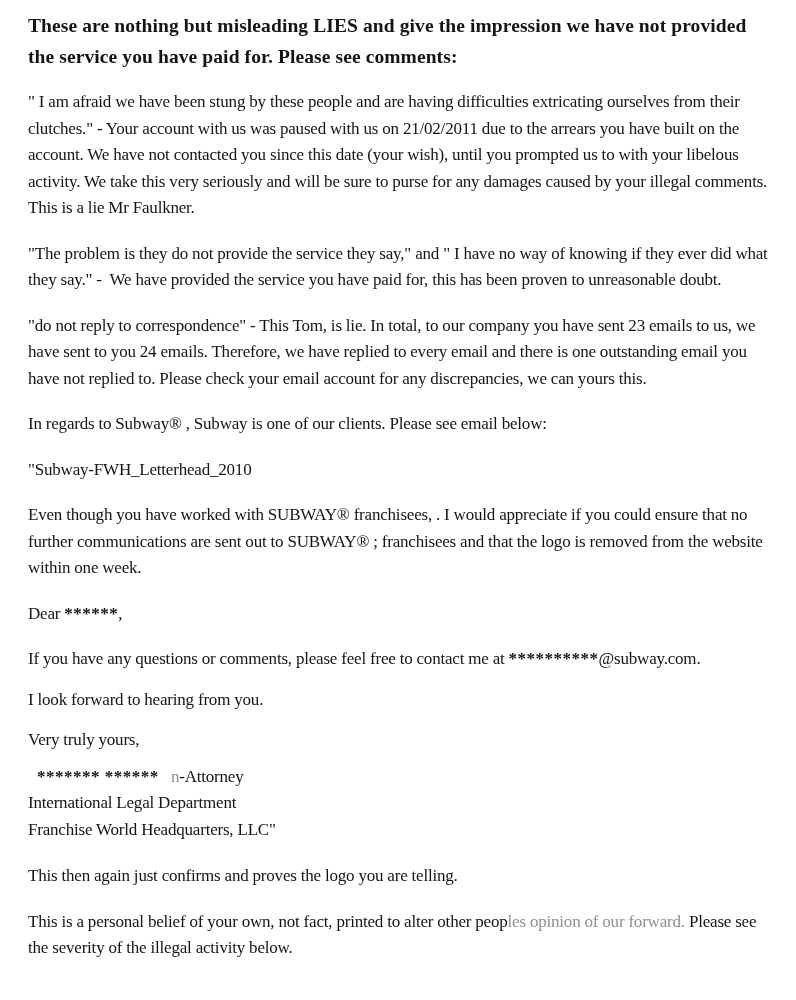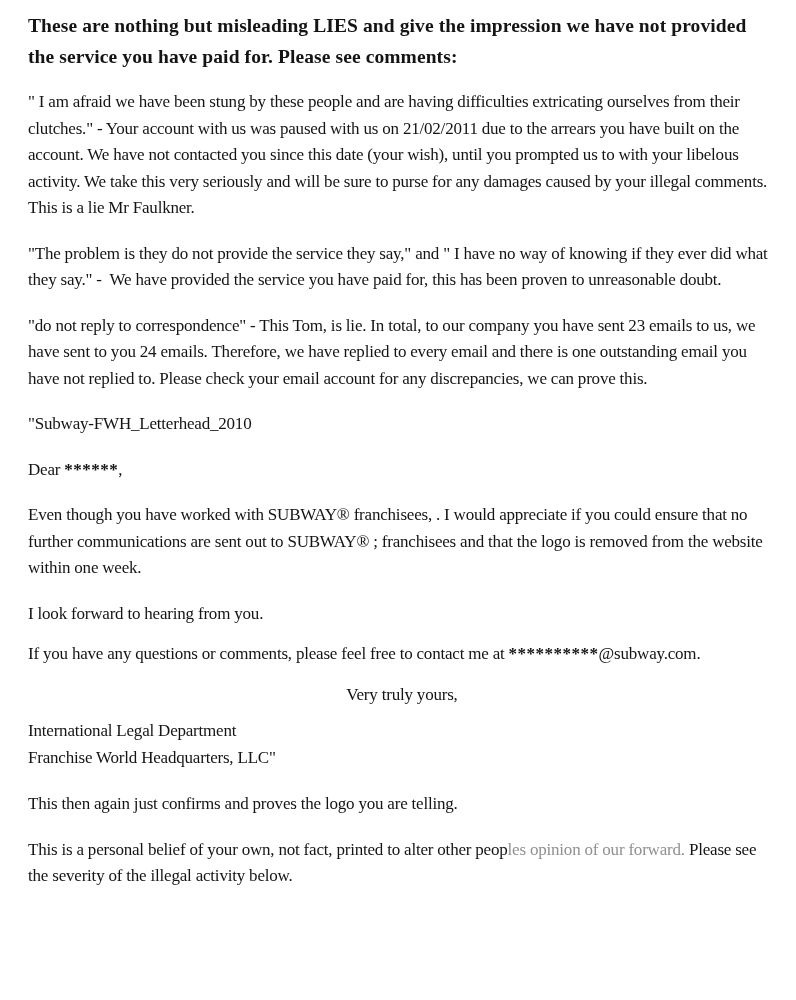--- a/index.html
+++ b/index.html
@@ -30,54 +30,56 @@
   .para {
     font-size: 17px;
     line-height: 26.5px;
     letter-spacing: -0.2px;
     max-width: 748px;
     margin: 0 0 19px 0;
     white-space: pre-wrap;
   }
   .para.gap-lg { margin-top: 7px; }           
   .para.gap-sm { margin-bottom: 14px; }       
-  .para.pre-sig { margin-bottom: 10px; text-align: center; }      
+  .para.pre-sig { margin-bottom: 10px; }      
   .para.sig-line { margin-bottom: 0; }        
   .para.sig-name { text-indent: 9px; margin-bottom: 0; }
   .para.after-sig { margin-top: 20px; }
   .b { font-weight: normal; }
   .fade { color: #909090; }
   .redacted { font-weight: bold; letter-spacing: 0.5px; }
 </style>
 </head>
 <body>
 
 <div class="page">
 
   <div class="doc-heading">These are nothing but misleading LIES and give the impression we have not provided the service you have paid for. Please see comments:</div>
 
   <p class="para"><span>" I am afraid we have been stung by these people and are having difficulties extricating ourselves from their clutches." - Your account with us was paused with us on 21/02/2011 due to the arrears you have built on the account. We have not contacted you since this date (your wish), until you prompted us to with your libelous activity. We take this very seriously and will be sure to purse for </span><span class="b">any</span><span> damages caused by your illegal comments. This is a lie Mr Faulkner.</span></p>
 
   <p class="para"><span>"The problem is they do not provide the service they say," and " I have no way of knowing if they ever did what they say." -  We have provided the service you have paid for, this has been proven to unreasonable doubt.</span></p>
 
-  <p class="para"><span>"do not reply to correspondence" - This Tom, is lie. In total, to our company you have sent 23 emails to us, we have sent to you 24 emails. Therefore, we have replied to every email and there is one outstanding email </span><span class="b">you have not replied to</span><span>. Please check your email account for any discrepancies, we can prove this.</span></p>
+  <p class="para"><span>"do not reply to correspondence" - This Tom, is lie. In total, to our company you have sent 23 emails to us, we have sent to you 24 emails. Therefore, we have replied to every email and there is one outstanding email </span><span class="b">you have not replied to</span><span>. Please check your email account for any discrepancies, we can yours this.</span></p>
 
+  <p class="para"><span>In regards to Subway® , Subway is one of our clients. Please see email below:</span></p>
 
   <p class="para"><span>"Subway-FWH_Letterhead_2010</span></p>
 
+  <p class="para gap-lg"><span>Even though you have worked with SUBWAY® franchisees, . I would appreciate if you could ensure that no further communications are sent out to SUBWAY® ; franchisees and that the logo is removed from the website within one week.</span></p>
+
   <p class="para gap-lg"><span>Dear </span><span class="redacted">******</span><span>,</span></p>
 
-  <p class="para gap-lg"><span>Even though you have worked with SUBWAY® franchisees, . I would appreciate if you could ensure that no further communications are sent out to SUBWAY® ; franchisees and that the logo is removed from the website within one week.</span></p>
+  <p class="para gap-sm"><span>If you have any questions or comments, please feel free to contact me at </span><span class="redacted">**********</span><span>@subway.com.</span></p>
 
   <p class="para gap-sm"><span>I look forward to hearing from you.</span></p>
 
-  <p class="para gap-sm"><span>If you have any questions or comments, please feel free to contact me at </span><span class="redacted">**********</span><span>@subway.com.</span></p>
-
   <p class="para pre-sig"><span>Very truly yours,</span></p>
 
+  <p class="para sig-name"><span class="redacted">******* ******</span><span class="fade">   n</span><span>-Attorney</span></p>
 
   <p class="para sig-line"><span>International Legal Department</span></p>
 
   <p class="para sig-line"><span>Franchise World Headquarters, LLC"</span></p>
 
   <p class="para after-sig"><span>This then again just confirms and proves the logo you are telling.</span></p>
 
   <p class="para"><span>This is a personal belief of your own, not fact, printed to alter other peop</span><span class="fade">les opinion of our forward.</span><span> Please see the severity of the illegal activity below.</span></p>
 
 </div>

